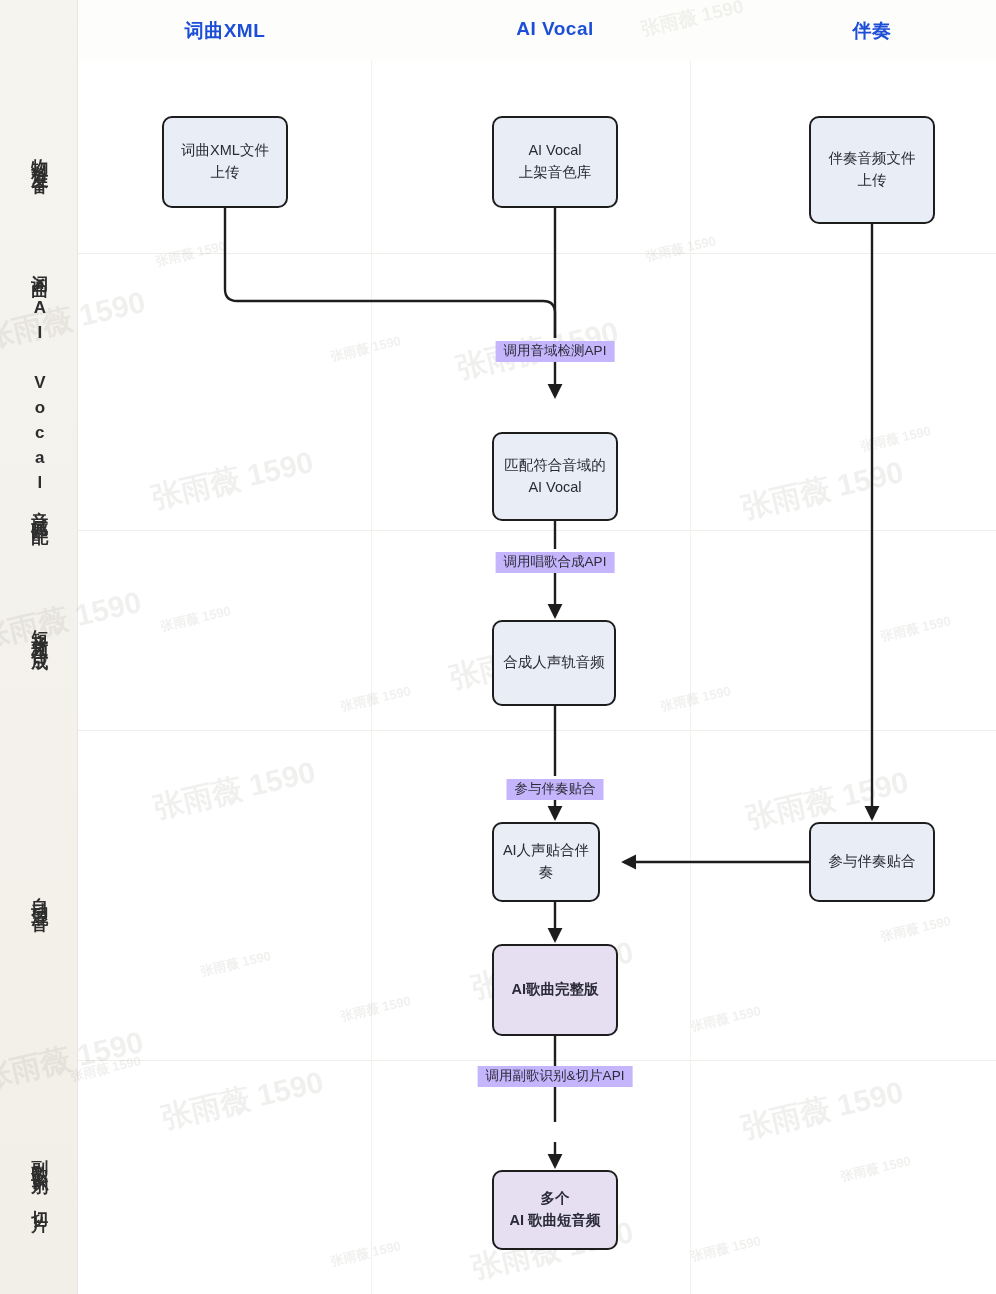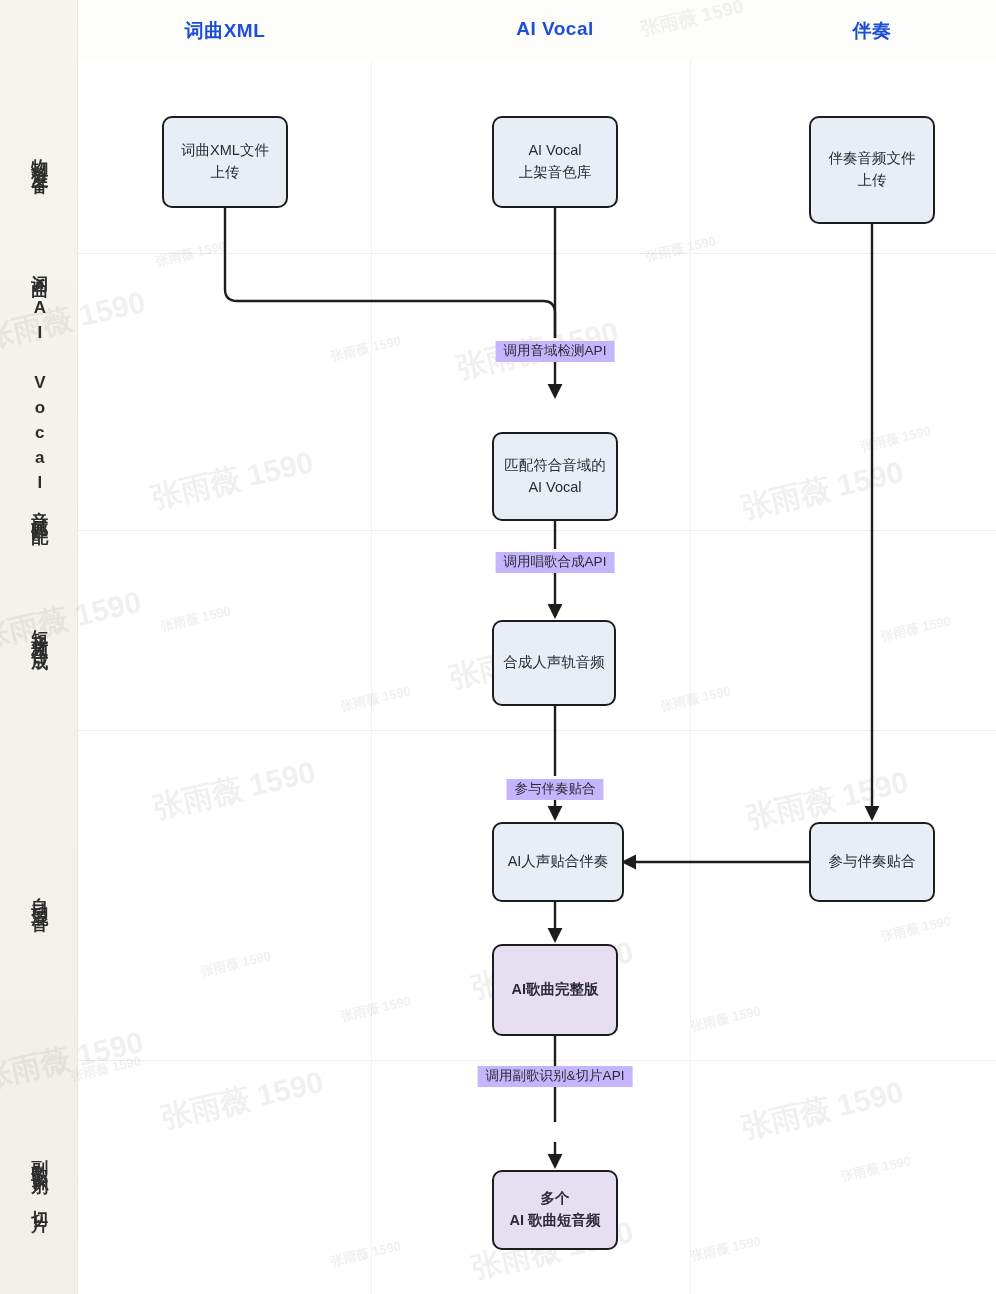--- a/index.html
+++ b/index.html
@@ -172,21 +172,21 @@
         <div>
           <span class="l2">匹配符合音域的</span>
           <span class="l2">AI Vocal</span>
         </div>
       </div>
       <div class="node blue" style="left: 492px; top: 620px; width: 124px; height: 86px;">
         <div>
           <span class="l2">合成人声轨音频</span>
         </div>
       </div>
-      <div class="node blue" style="left: 492px; top: 822px; width: 132px; height: 80px;">
+      <div class="node blue" style="left: 492px; top: 822px; width: 108px; height: 80px;">
         <div>
           <span class="l2">AI人声贴合伴奏</span>
         </div>
       </div>
       <div class="node blue" style="left: 809px; top: 822px; width: 126px; height: 80px;">
         <div>
           <span class="l2">参与伴奏贴合</span>
         </div>
       </div>
       <div class="node lav" style="left: 492px; top: 944px; width: 126px; height: 92px;">

